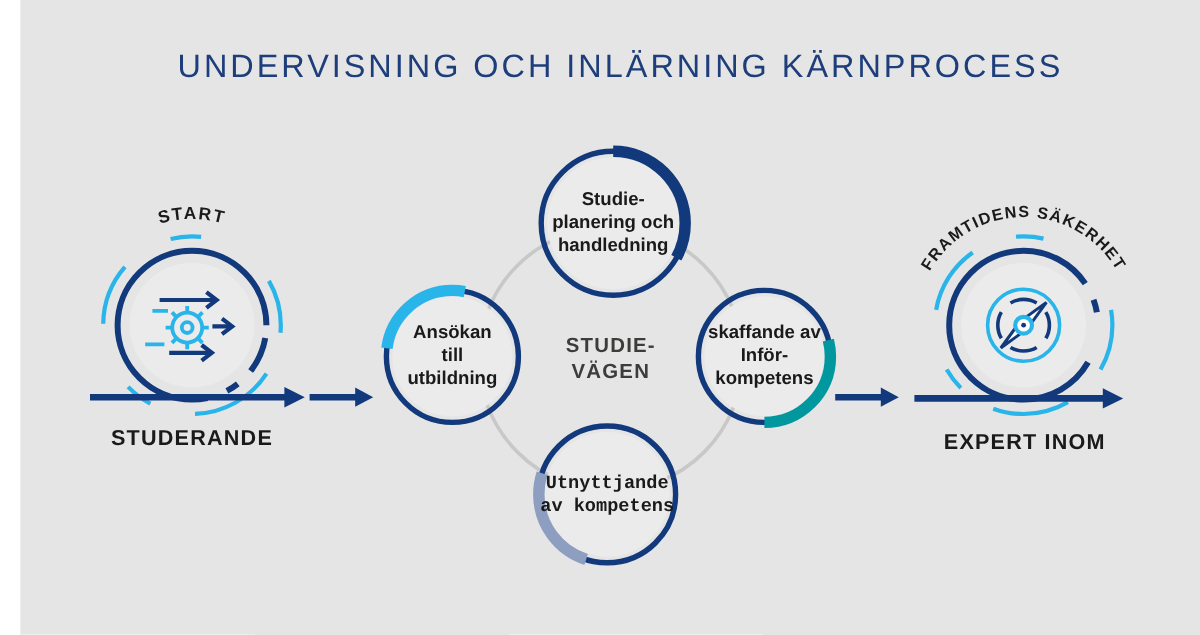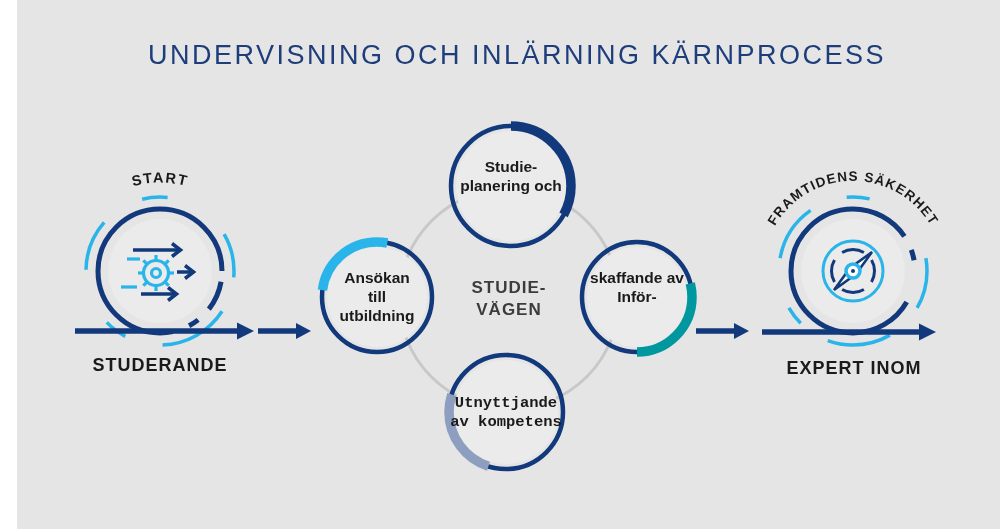--- a/index.html
+++ b/index.html
@@ -128,31 +128,33 @@
       <path id="futureArc" d="M748,252 A90,90 0 0 1 924,252" fill="none"></path>
       <text font-size="13.5" font-weight="bold" fill="#1a1a1a" letter-spacing="1.2">
         <textPath href="#futureArc" startOffset="50%" text-anchor="middle">FRAMTIDENS SÄKERHET</textPath>
       </text>
     </g>
   </svg>
 
   <div class="abs node-label" style="left:434px;top:158px;width:120px;">
     <span>Studie-</span>
     <span>planering och</span>
+    <span>handledning</span>
   </div>
 
   <div class="abs node-label" style="left:300px;top:269px;width:120px;">
     <span>Ansökan</span>
     <span>till</span>
     <span>utbildning</span>
   </div>
 
   <div class="abs node-label" style="left:558px;top:269px;width:124px;">
     <span>skaffande av</span>
     <span>Inför-</span>
+    <span>kompetens</span>
   </div>
 
   <div class="abs node-label" style="left:424px;top:394px;width:130px;font-family:Liberation Mono, monospace;">
     <span>Utnyttjande</span>
     <span>av kompetens</span>
   </div>
 
   <div class="abs center-label">
     <span>STUDIE-</span>
     <span>VÄGEN</span>

